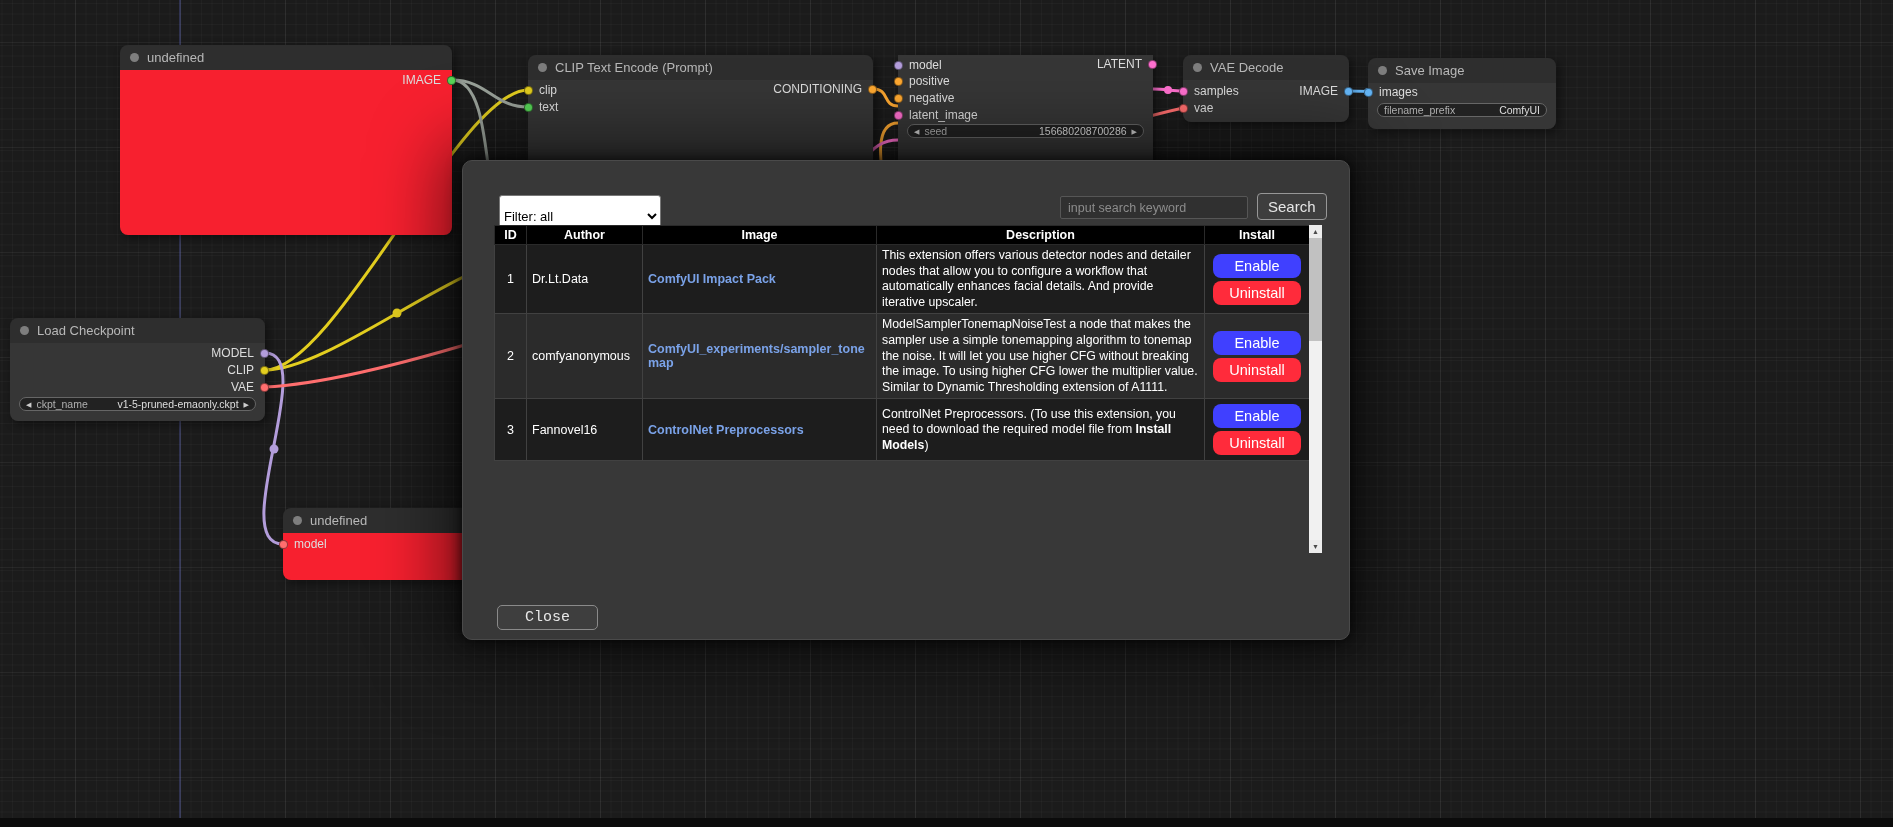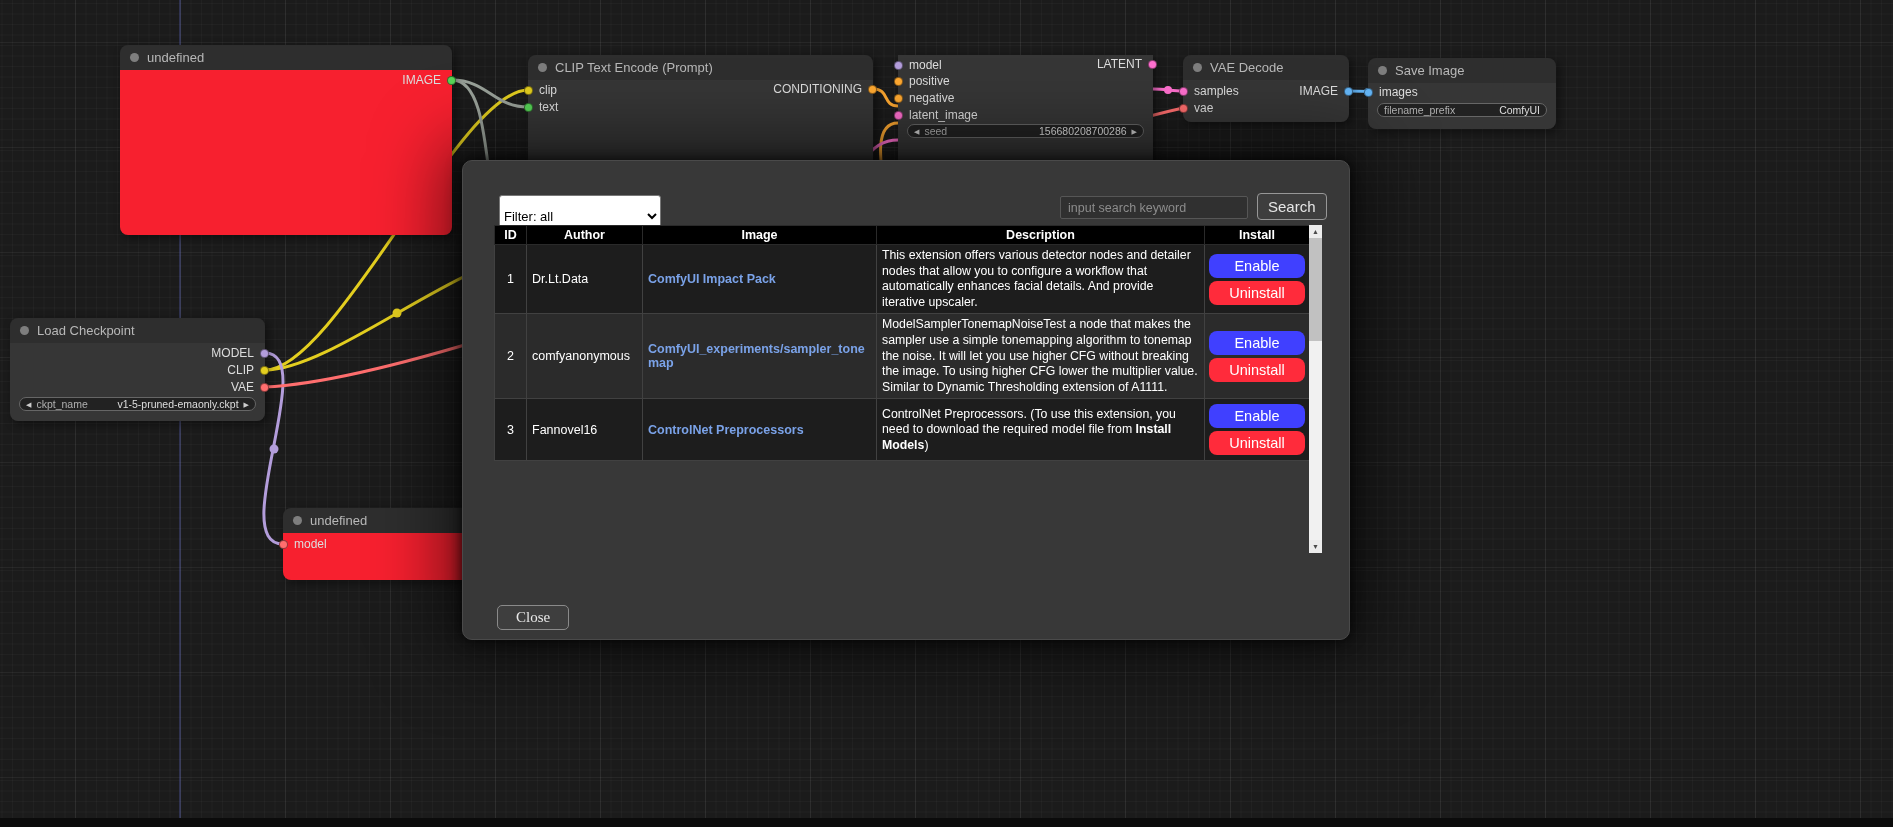--- a/index.html
+++ b/index.html
@@ -57,31 +57,31 @@
     border-radius:4px;color:#e6e6e6;font-size:15px;font-family:inherit;cursor:pointer}
   .ext-table{position:absolute;left:31px;top:64px;width:815px;border-collapse:collapse;table-layout:fixed}
   .ext-table th{background:#000;color:#fff;font-size:12.5px;font-weight:bold;padding:2px 3px;border:1px solid #2a2a2a;height:18px}
   .ext-table td{border:1px solid #414141;font-size:12.5px;color:#fff;padding:2px 5px;vertical-align:middle;word-wrap:break-word}
   .ext-table tbody tr:nth-child(odd){background:#1d1d1d}
   .ext-table tbody tr:nth-child(even){background:#2b2b2b}
   td.c-id{text-align:center}
   td.c-desc{font-size:12.3px;line-height:1.27;padding:3px 5px}
   .ext-link{color:var(--link-blue,#7aa2e8);font-weight:bold;cursor:pointer;text-decoration:none}
   td.c-install{text-align:center;padding:2px 4px}
-  .btn-enable,.btn-uninstall{display:block;width:96px;height:24px;margin:3px auto;border:none;border-radius:8px;
+  .btn-enable,.btn-uninstall{display:block;width:88px;height:24px;margin:3px auto;border:none;border-radius:8px;
     color:#fff;font-size:14.5px;font-family:inherit;cursor:pointer}
   .btn-enable{background:var(--enable-button,#4040ff)}
   .btn-uninstall{background:var(--uninstall-button,#ff2b3b)}
   .scrollbar{position:absolute;left:846px;top:64px;width:13px;height:328px;background:#f1f1f1}
   .sb-arrow{position:absolute;left:0;width:13px;height:13px;background:#ececec;color:#4a4a4a;font-size:7px;
     display:flex;align-items:center;justify-content:center;cursor:pointer}
   .sb-up{top:0}.sb-down{bottom:0}
   .sb-thumb{position:absolute;left:0;top:13px;width:13px;height:103px;background:#c1c1c1;cursor:pointer}
-  .close-btn{position:absolute;left:34px;top:444px;height:25px;padding:0 18px;background:#3e3e3e;border:1px solid #8a8a8a;
-    border-radius:5px;color:#e8e8e8;font-size:15px;font-family:Liberation Serif, serif;cursor:pointer}
+  .close-btn{position:absolute;left:34px;top:444px;height:25px;padding:0 27px;background:#3e3e3e;border:1px solid #8a8a8a;
+    border-radius:5px;color:#e8e8e8;font-size:15px;font-family:Liberation Mono, monospace;cursor:pointer}
 </style>
 </head>
 <body>
 
 <div class="canvas">
   <div class="axis-v"></div>
 
   <svg class="wires" width="1893" height="827">
     <path class="w-clip" d="M265 370 C335 370 460 90 528 90"></path>
     <path class="w-clip" d="M265 370 C332 370 463 256 530 256"></path>

